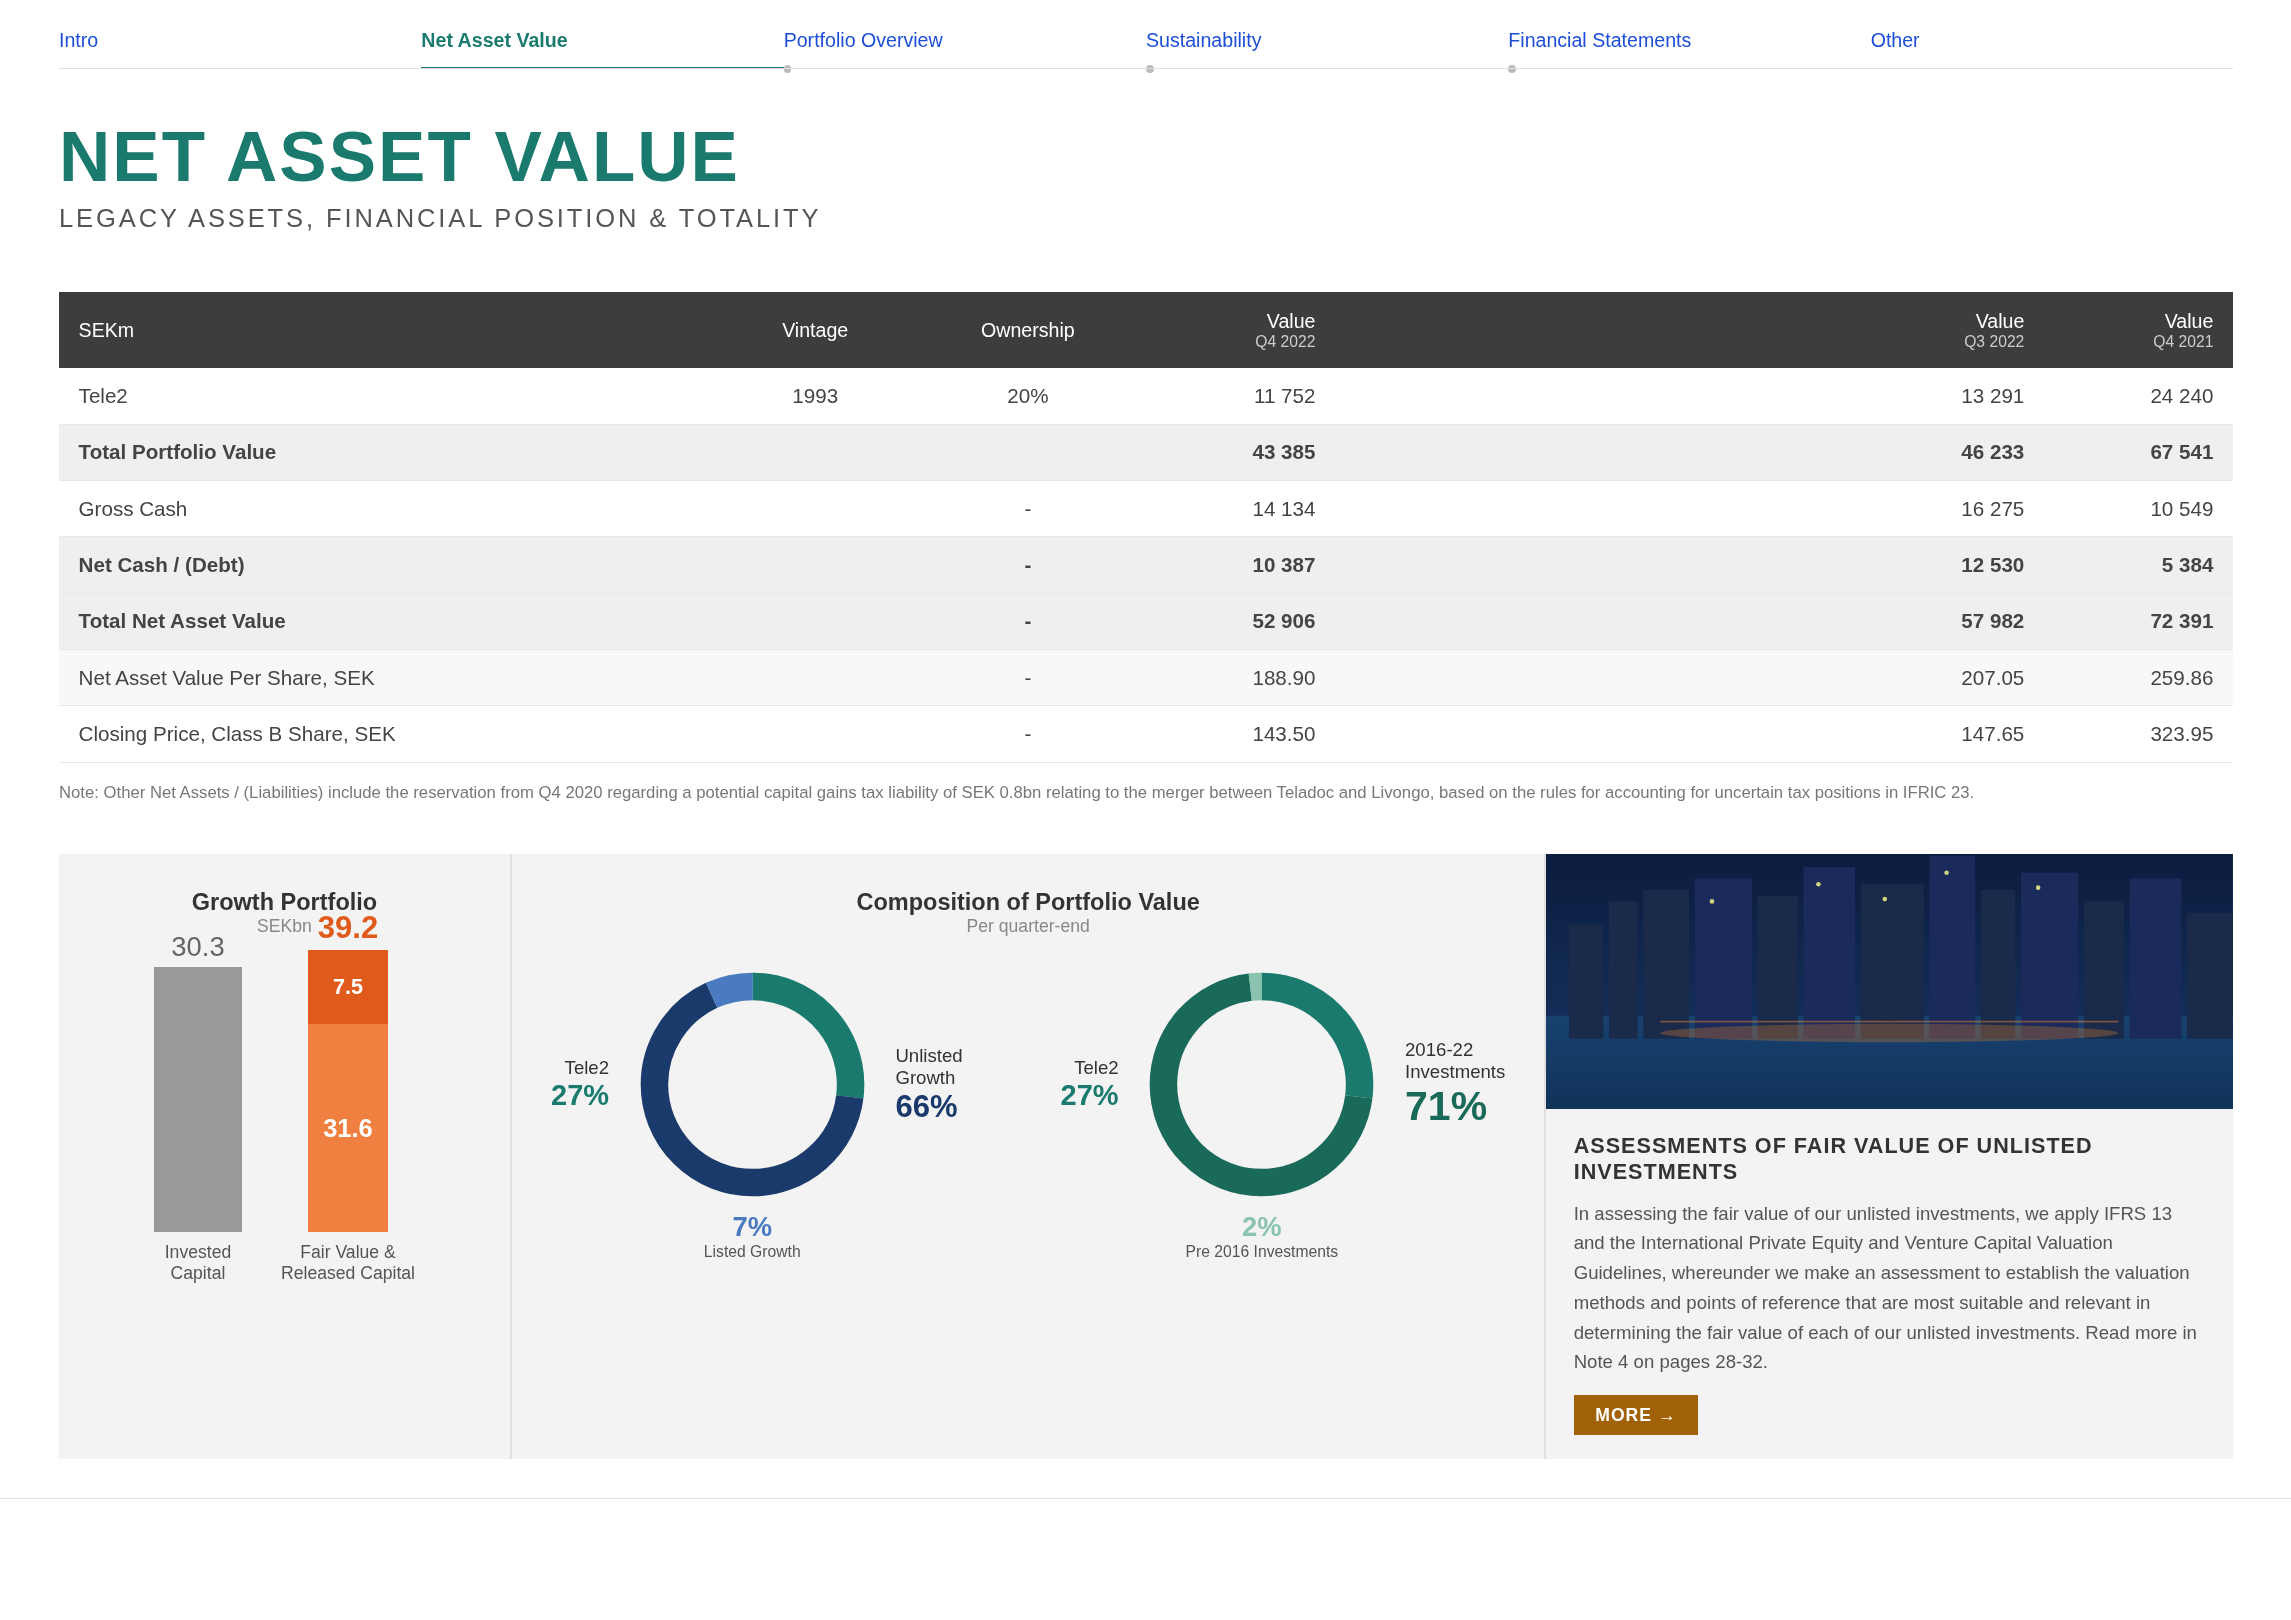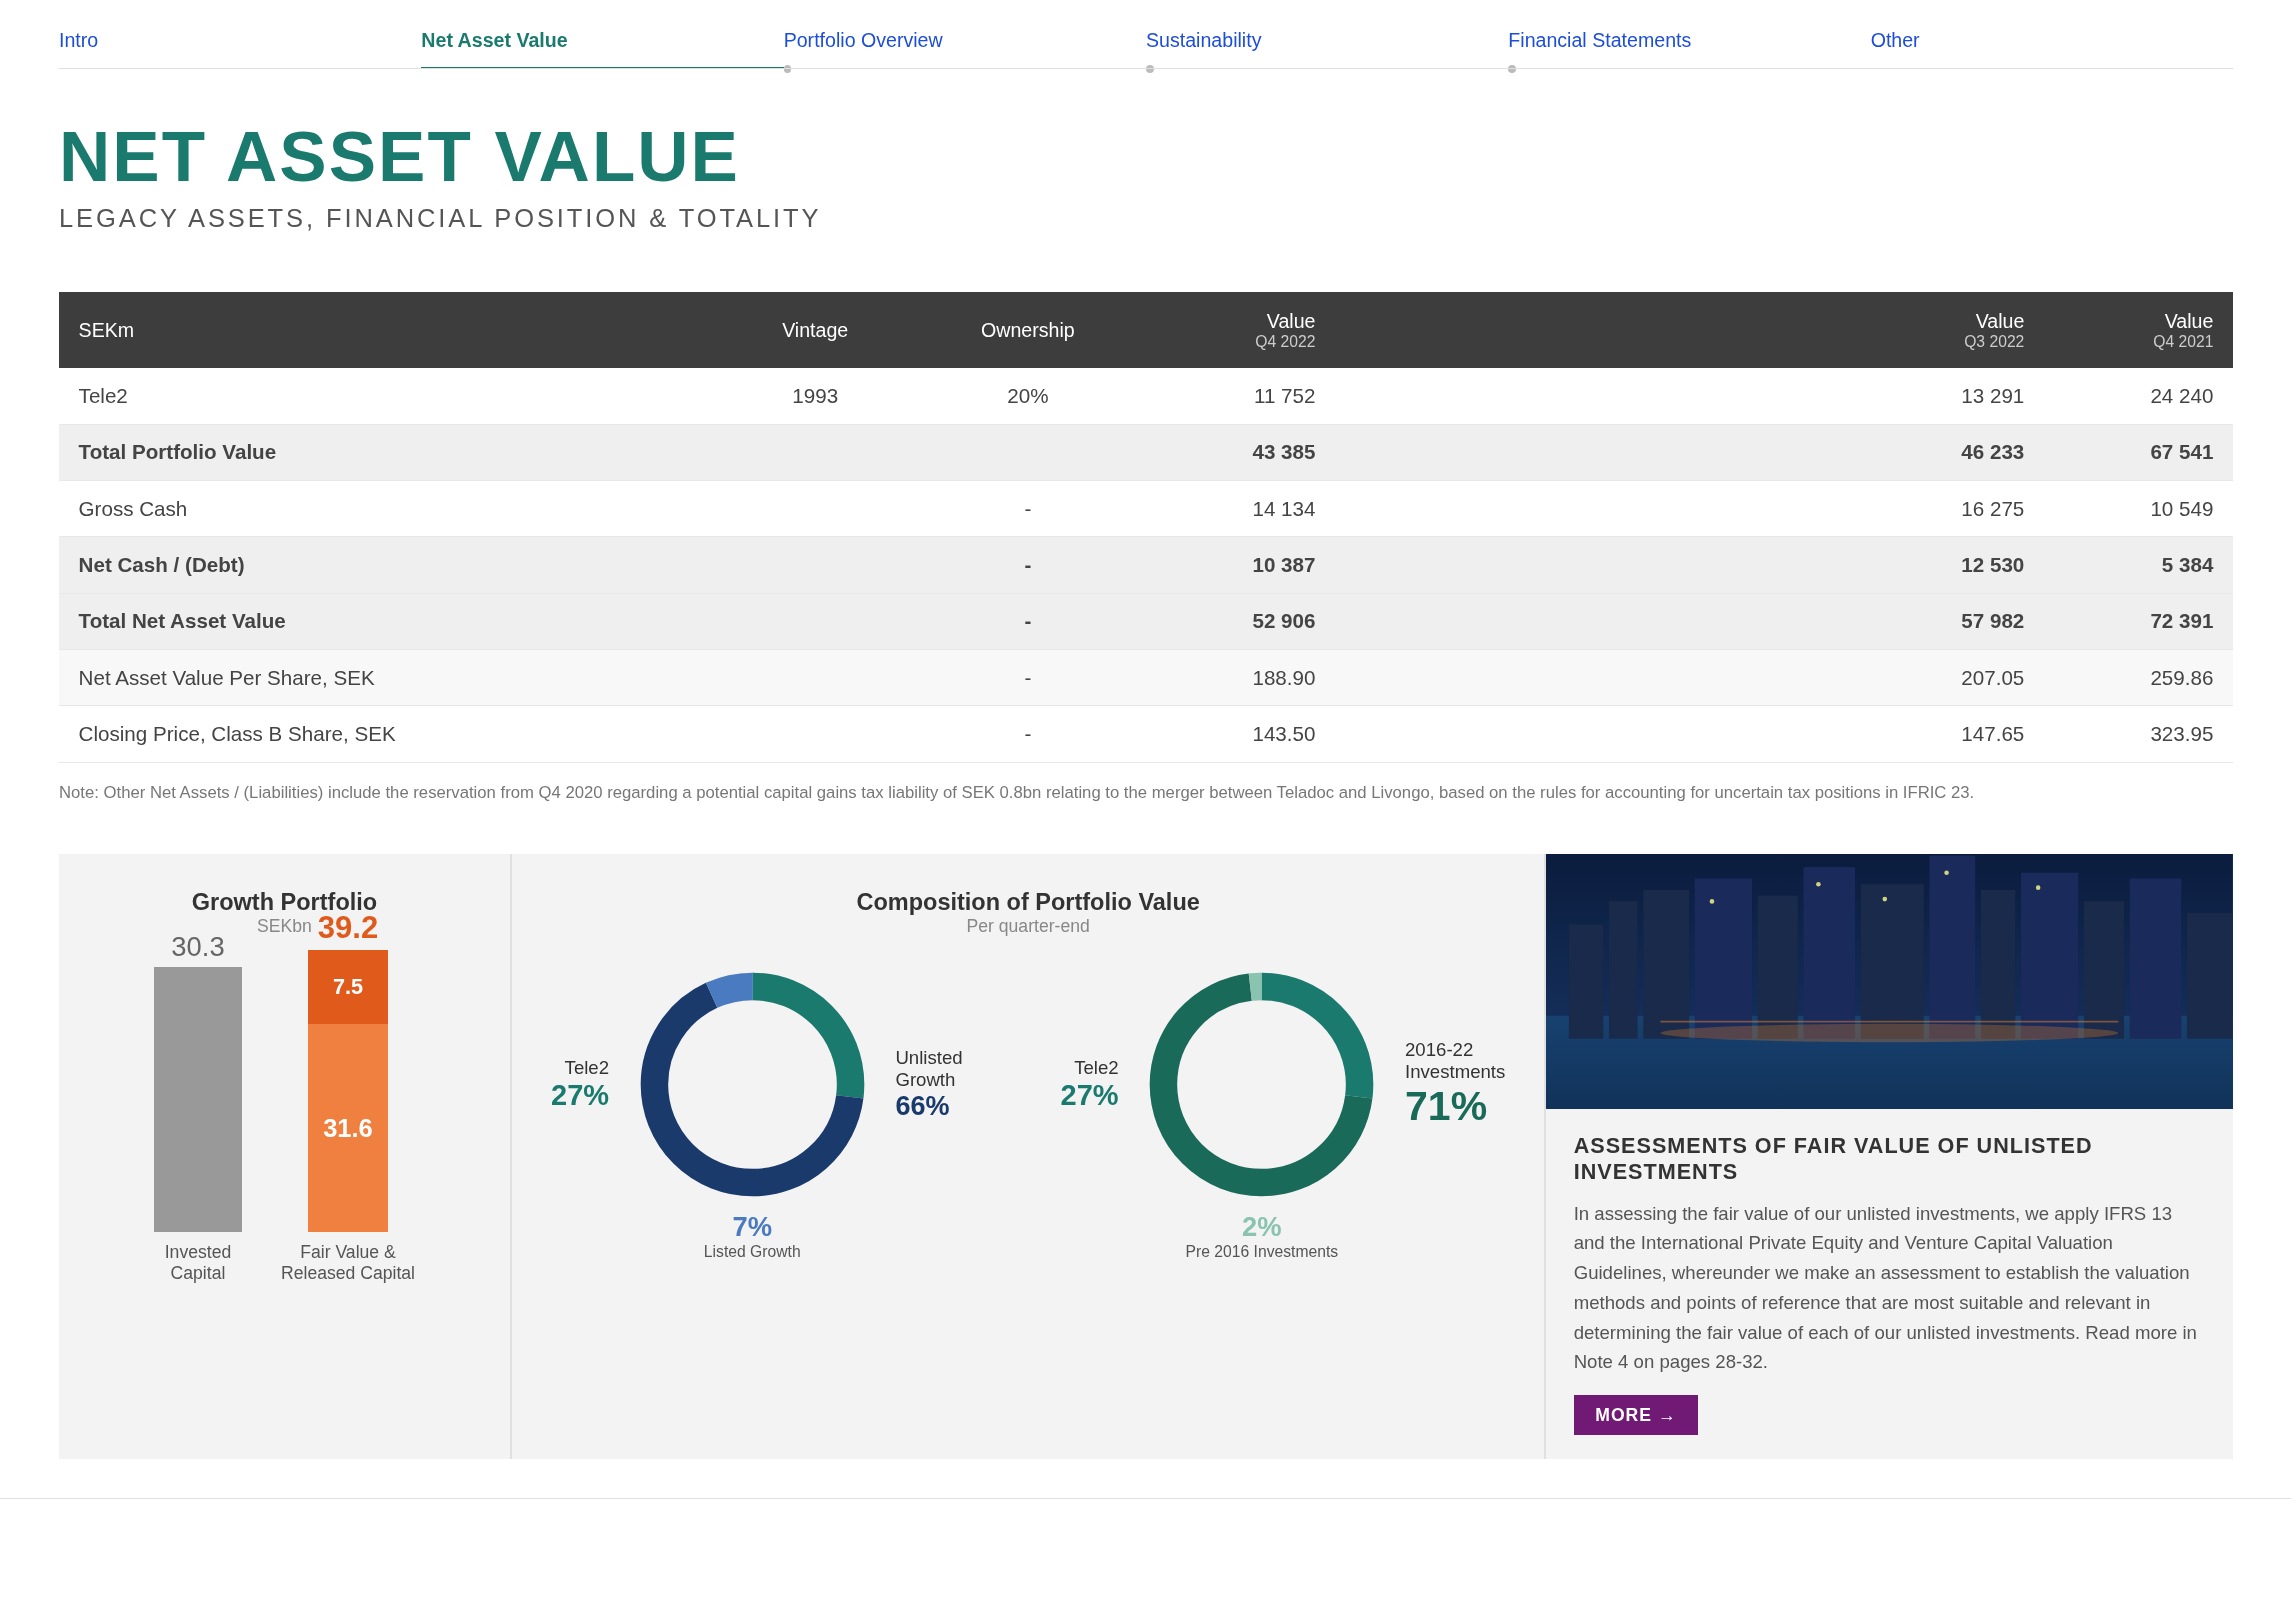--- a/index.html
+++ b/index.html
@@ -216,21 +216,21 @@
     }
     .assessment-body {
       font-size: 18.6px;
       color: #555;
       line-height: 1.6;
     }
     .more-btn {
       display: inline-flex;
       align-items: center;
       gap: 9.8px;
-      background: #701a75;
+      background: #a16207;
       color: #fff;
       padding: 9.8px 21.6px;
       font-size: 17.6px;
       font-weight: bold;
       margin-top: 17.6px;
       cursor: pointer;
       border: none;
       letter-spacing: 1px;
     }
 
@@ -473,21 +473,21 @@
               <circle cx="130" cy="130" r="100" fill="none" stroke="#4a7abf" stroke-width="28" stroke-dasharray="43.9 584.1" stroke-dashoffset="-584.3" transform="rotate(-90 130 130)"></circle>
             </svg>
             <div style="position:absolute;bottom:-49px;left:50%;transform:translateX(-50%);text-align:center;font-size:15.7px;color:#555;white-space:nowrap;">
               <span style="font-size:27.4px;font-weight:bold;color:#4a7abf;display:block;">7%</span>
               <span>Listed Growth</span>
             </div>
           </div>
 
           <div style="text-align:left;margin-left:15.7px;font-size:18.6px;color:#333;">
             <div>Unlisted Growth</div>
-            <div style="font-size:27px;font-weight:bold;color:#1a3a6c;">66%</div>
+            <div style="font-size:31px;font-weight:bold;color:#1a3a6c;">66%</div>
           </div>
         </div>
 
         <div style="position:relative;display:flex;align-items:center;margin-left:39px;">
 
           <div style="text-align:right;margin-right:15.7px;font-size:18.6px;color:#333;">
             <div>Tele2</div>
             <div style="font-size:29px;font-weight:bold;color:#1a7a6e;">27%</div>
           </div>
           <div class="donut-container">

